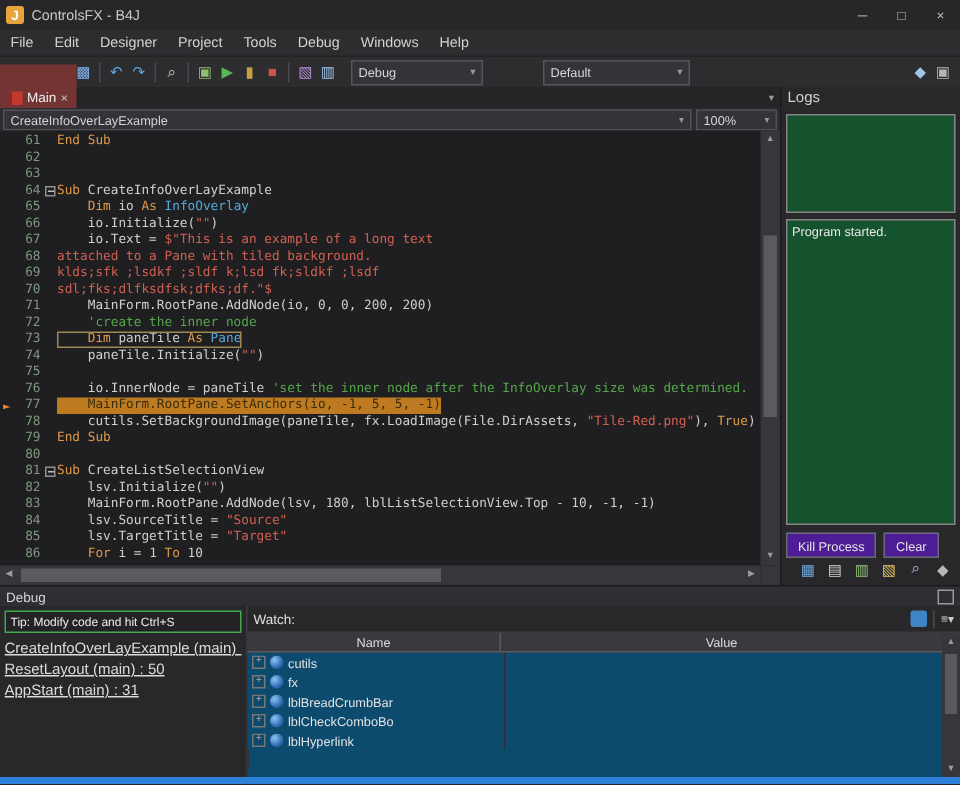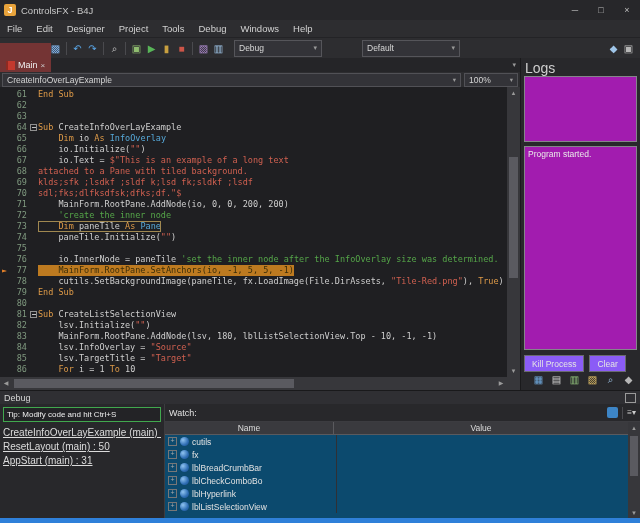--- a/index.html
+++ b/index.html
@@ -56,26 +56,26 @@
   #vscroll{position:absolute;right:0;top:0;bottom:0;width:13px;background:#37373b;}
   .sbarrow{position:absolute;width:13px;height:12px;color:#9a9a9a;font-size:6px;text-align:center;line-height:12px;}
   #vthumb{position:absolute;left:2px;right:2px;top:24%;height:42%;background:#5a5a60;}
   #hscrollrow{height:13px;display:flex;}
   #hscroll{position:relative;width:507px;background:#37373b;}
   .sbarrowh{position:absolute;top:0;width:12px;height:13px;color:#9a9a9a;font-size:6px;text-align:center;line-height:13px;}
   #hthumb{position:absolute;top:2px;bottom:2px;left:14px;width:280px;background:#5a5a60;}
   #corner{width:13px;background:#37373b;}
   
   #rightpane{flex:1;background:#28282b;border-left:1px solid #1a1a1c;display:flex;flex-direction:column;}
-  #logshdr{height:14px;font-size:14px;color:#cfcfcf;padding:2px 0 0 4px;}
-  .logbox{margin:2px 3px;background:#a21caf;border:1px solid #85858a;}
+  #logshdr{height:14px;font-size:10px;color:#cfcfcf;padding:2px 0 0 4px;}
+  .logbox{margin:2px 3px;background:#14532d;border:1px solid #85858a;}
   .logbox.empty{height:64px;}
   .logbox.content{height:198px;font-size:8.5px;color:#eaeaea;padding:2px 3px;line-height:11px;}
   #logbtns{display:flex;gap:5px;margin:3px 3px 0 3px;}
-  .btn{height:17px;background:#8b5cf6;border:1px solid #6a6a70;color:#e5e5e5;font-size:8.5px;padding:0 7px;font-family:"Liberation Sans",sans-serif;}
+  .btn{height:17px;background:#4c1d95;border:1px solid #6a6a70;color:#e5e5e5;font-size:8.5px;padding:0 7px;font-family:"Liberation Sans",sans-serif;}
   #paneltabs{margin-top:auto;display:flex;justify-content:flex-end;gap:3px;padding:0 4px 3px 0;}
   .ptab{width:15px;height:15px;display:flex;align-items:center;justify-content:center;font-size:10px;}
   
   #debug{position:absolute;top:390px;left:0;right:0;height:128px;background:#28282b;border-top:1px solid #19191b;display:flex;flex-direction:column;}
   #dbghdr{height:13px;background:#2f2f33;display:flex;align-items:center;padding:0 4px;font-size:9px;color:#d5d5d5;}
   #dbghdr .hicon{margin-left:auto;width:9px;height:8px;border:1px solid #9a9a9a;}
   #dbgbody{flex:1;display:flex;overflow:hidden;}
   #dbgleft{width:158px;flex:0 0 158px;border-right:1px solid #3c3c40;padding:3px;}
   #tip{border:1px solid #41a84e;background:#232326;color:#ededed;font-size:8px;padding:2px 3px;margin-bottom:4px;}
   .lnk{display:block;font-size:10px;color:#dcdcdc;text-decoration:underline;line-height:14px;white-space:nowrap;overflow:hidden;}
@@ -198,21 +198,21 @@
             <div class="cl"><span class="car"></span><span class="cln">74</span><span class="cfd"></span><span class="ccode"><span class="s-p">    paneTile.Initialize(</span><span class="s-s">""</span><span class="s-p">)</span></span></div>
             <div class="cl"><span class="car"></span><span class="cln">75</span><span class="cfd"></span><span class="ccode"></span></div>
             <div class="cl"><span class="car"></span><span class="cln">76</span><span class="cfd"></span><span class="ccode"><span class="s-p">    io.InnerNode = paneTile </span><span class="s-c">'set the inner node after the InfoOverlay size was determined.</span></span></div>
             <div class="cl"><span class="car">►</span><span class="cln">77</span><span class="cfd"></span><span class="ccode current"><span class="s-p">    MainForm.RootPane.SetAnchors(io, -1, 5, 5, -1)</span></span></div>
             <div class="cl"><span class="car"></span><span class="cln">78</span><span class="cfd"></span><span class="ccode"><span class="s-p">    cutils.SetBackgroundImage(paneTile, fx.LoadImage(File.DirAssets, </span><span class="s-s">"Tile-Red.png"</span><span class="s-p">), </span><span class="s-k">True</span><span class="s-p">)</span></span></div>
             <div class="cl"><span class="car"></span><span class="cln">79</span><span class="cfd"></span><span class="ccode"><span class="s-k">End Sub</span></span></div>
             <div class="cl"><span class="car"></span><span class="cln">80</span><span class="cfd"></span><span class="ccode"></span></div>
             <div class="cl"><span class="car"></span><span class="cln">81</span><span class="cfd on"></span><span class="ccode"><span class="s-k">Sub</span><span class="s-p"> CreateListSelectionView</span></span></div>
             <div class="cl"><span class="car"></span><span class="cln">82</span><span class="cfd"></span><span class="ccode"><span class="s-p">    lsv.Initialize(</span><span class="s-s">""</span><span class="s-p">)</span></span></div>
             <div class="cl"><span class="car"></span><span class="cln">83</span><span class="cfd"></span><span class="ccode"><span class="s-p">    MainForm.RootPane.AddNode(lsv, 180, lblListSelectionView.Top - 10, -1, -1)</span></span></div>
-            <div class="cl"><span class="car"></span><span class="cln">84</span><span class="cfd"></span><span class="ccode"><span class="s-p">    lsv.InfoOverlay = </span><span class="s-s">"Source"</span></span></div>
+            <div class="cl"><span class="car"></span><span class="cln">84</span><span class="cfd"></span><span class="ccode"><span class="s-p">    lsv.SourceTitle = </span><span class="s-s">"Source"</span></span></div>
             <div class="cl"><span class="car"></span><span class="cln">85</span><span class="cfd"></span><span class="ccode"><span class="s-p">    lsv.TargetTitle = </span><span class="s-s">"Target"</span></span></div>
             <div class="cl"><span class="car"></span><span class="cln">86</span><span class="cfd"></span><span class="ccode"><span class="s-p">    </span><span class="s-k">For</span><span class="s-p"> i = 1 </span><span class="s-k">To</span><span class="s-p"> 10</span></span></div>
           </div>
         <div id="vscroll">
           <span class="sbarrow" style="top:0;">▲</span>
           <div id="vthumb"></div>
           <span class="sbarrow" style="bottom:0;">▼</span>
         </div>
       </div>
       <div id="hscrollrow">
@@ -306,25 +306,20 @@
               </div>
               <div class="wrow">
                 <div class="wname">
                   <span class="wplus">+</span>
                   <span class="wsph"></span>
                   <span>lblHyperlink</span>
                 </div>
                 <div class="wval"></div>
               </div>
               <div class="wrow">
-                <div class="wname">
-                  <span class="wplus">+</span>
-                  <span class="wsph"></span>
-                  <span>lblListSelectionView</span>
-                </div>
                 <div class="wval"></div>
               </div>
             </div>
           <div id="wscroll">
             <span class="sbarrow" style="top:0;width:12px;">▲</span>
             <div id="wthumb"></div>
             <span class="sbarrow" style="bottom:0;width:12px;">▼</span>
           </div>
         </div>
       </div>

